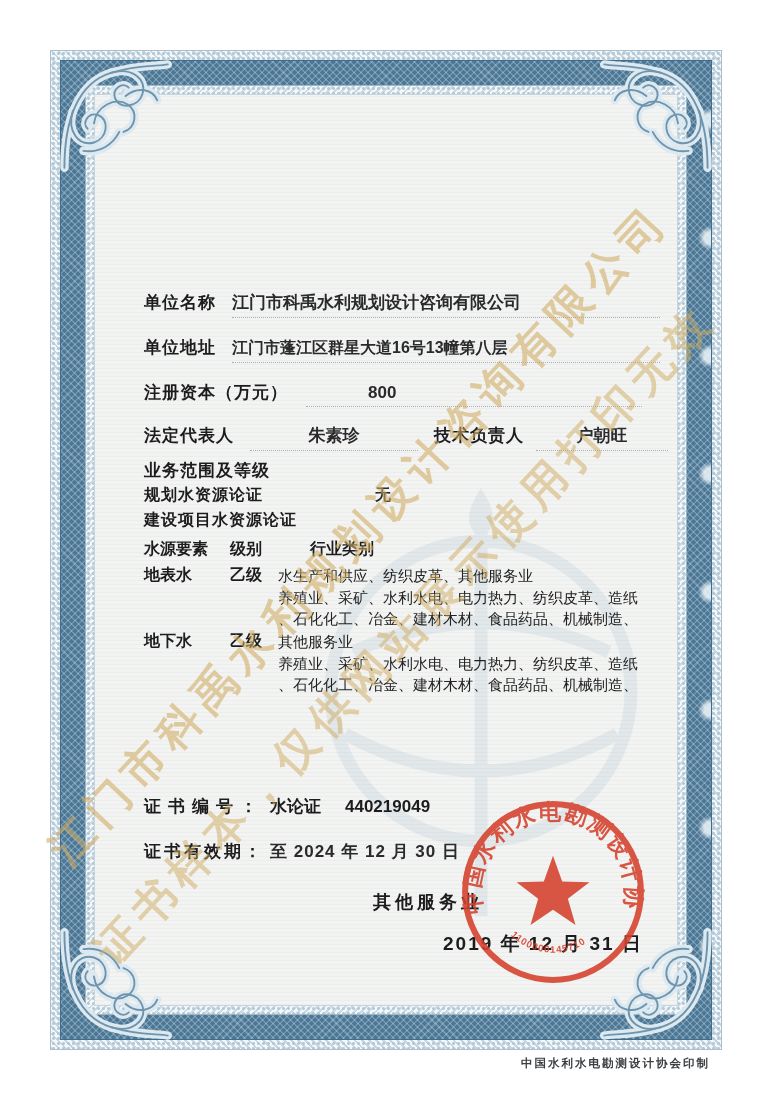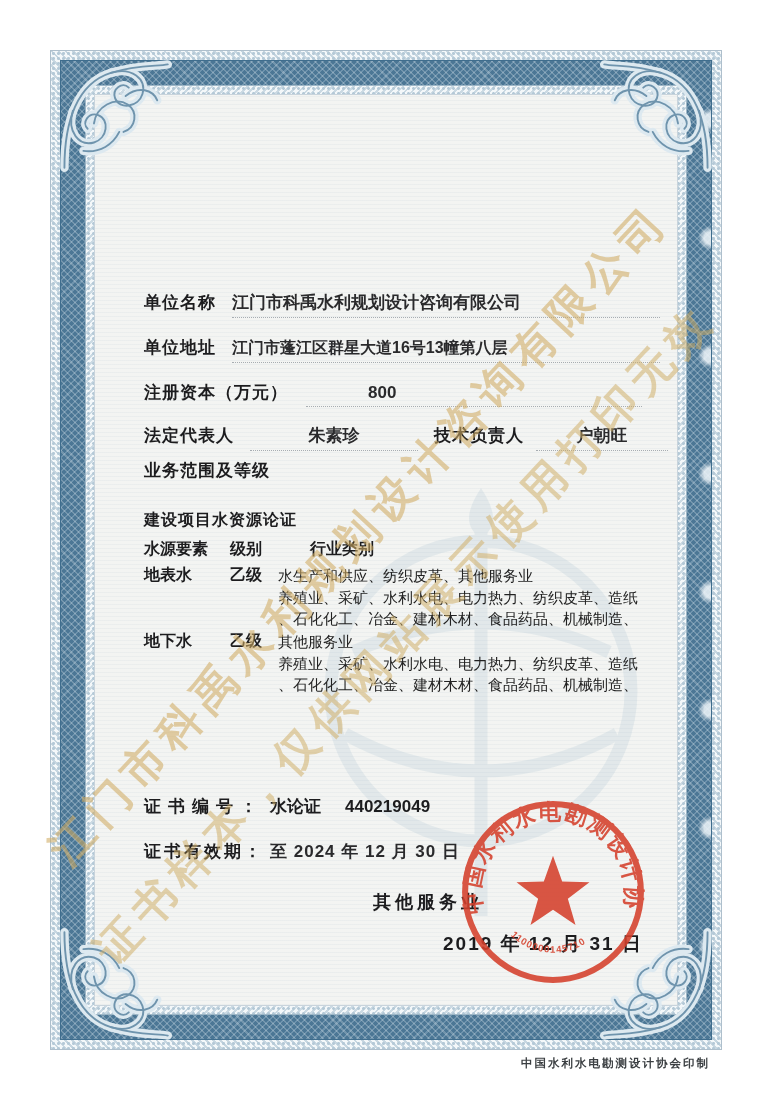--- a/index.html
+++ b/index.html
@@ -178,20 +178,24 @@
               <span class="lbl">法定代表人</span>
               <span class="val val1 fill">朱素珍</span>
               <span class="lbl lbl2">技术负责人</span>
               <span class="val val2 fill">户朝旺</span>
             </div>
 
             <div class="row row-scope">
               <span class="lbl">业务范围及等级</span>
             </div>
 
+            <div class="row row-plan">
+              <span class="lbl">规划水资源论证</span>
+              <span class="val">无</span>
+            </div>
 
             <div class="row row-constr">
               <span class="lbl">建设项目水资源论证</span>
             </div>
 
             <div class="row row-cols">
               <span class="c-src">水源要素</span>
               <span class="c-grd">级别</span>
               <span class="c-ind">行业类别</span>
             </div>

